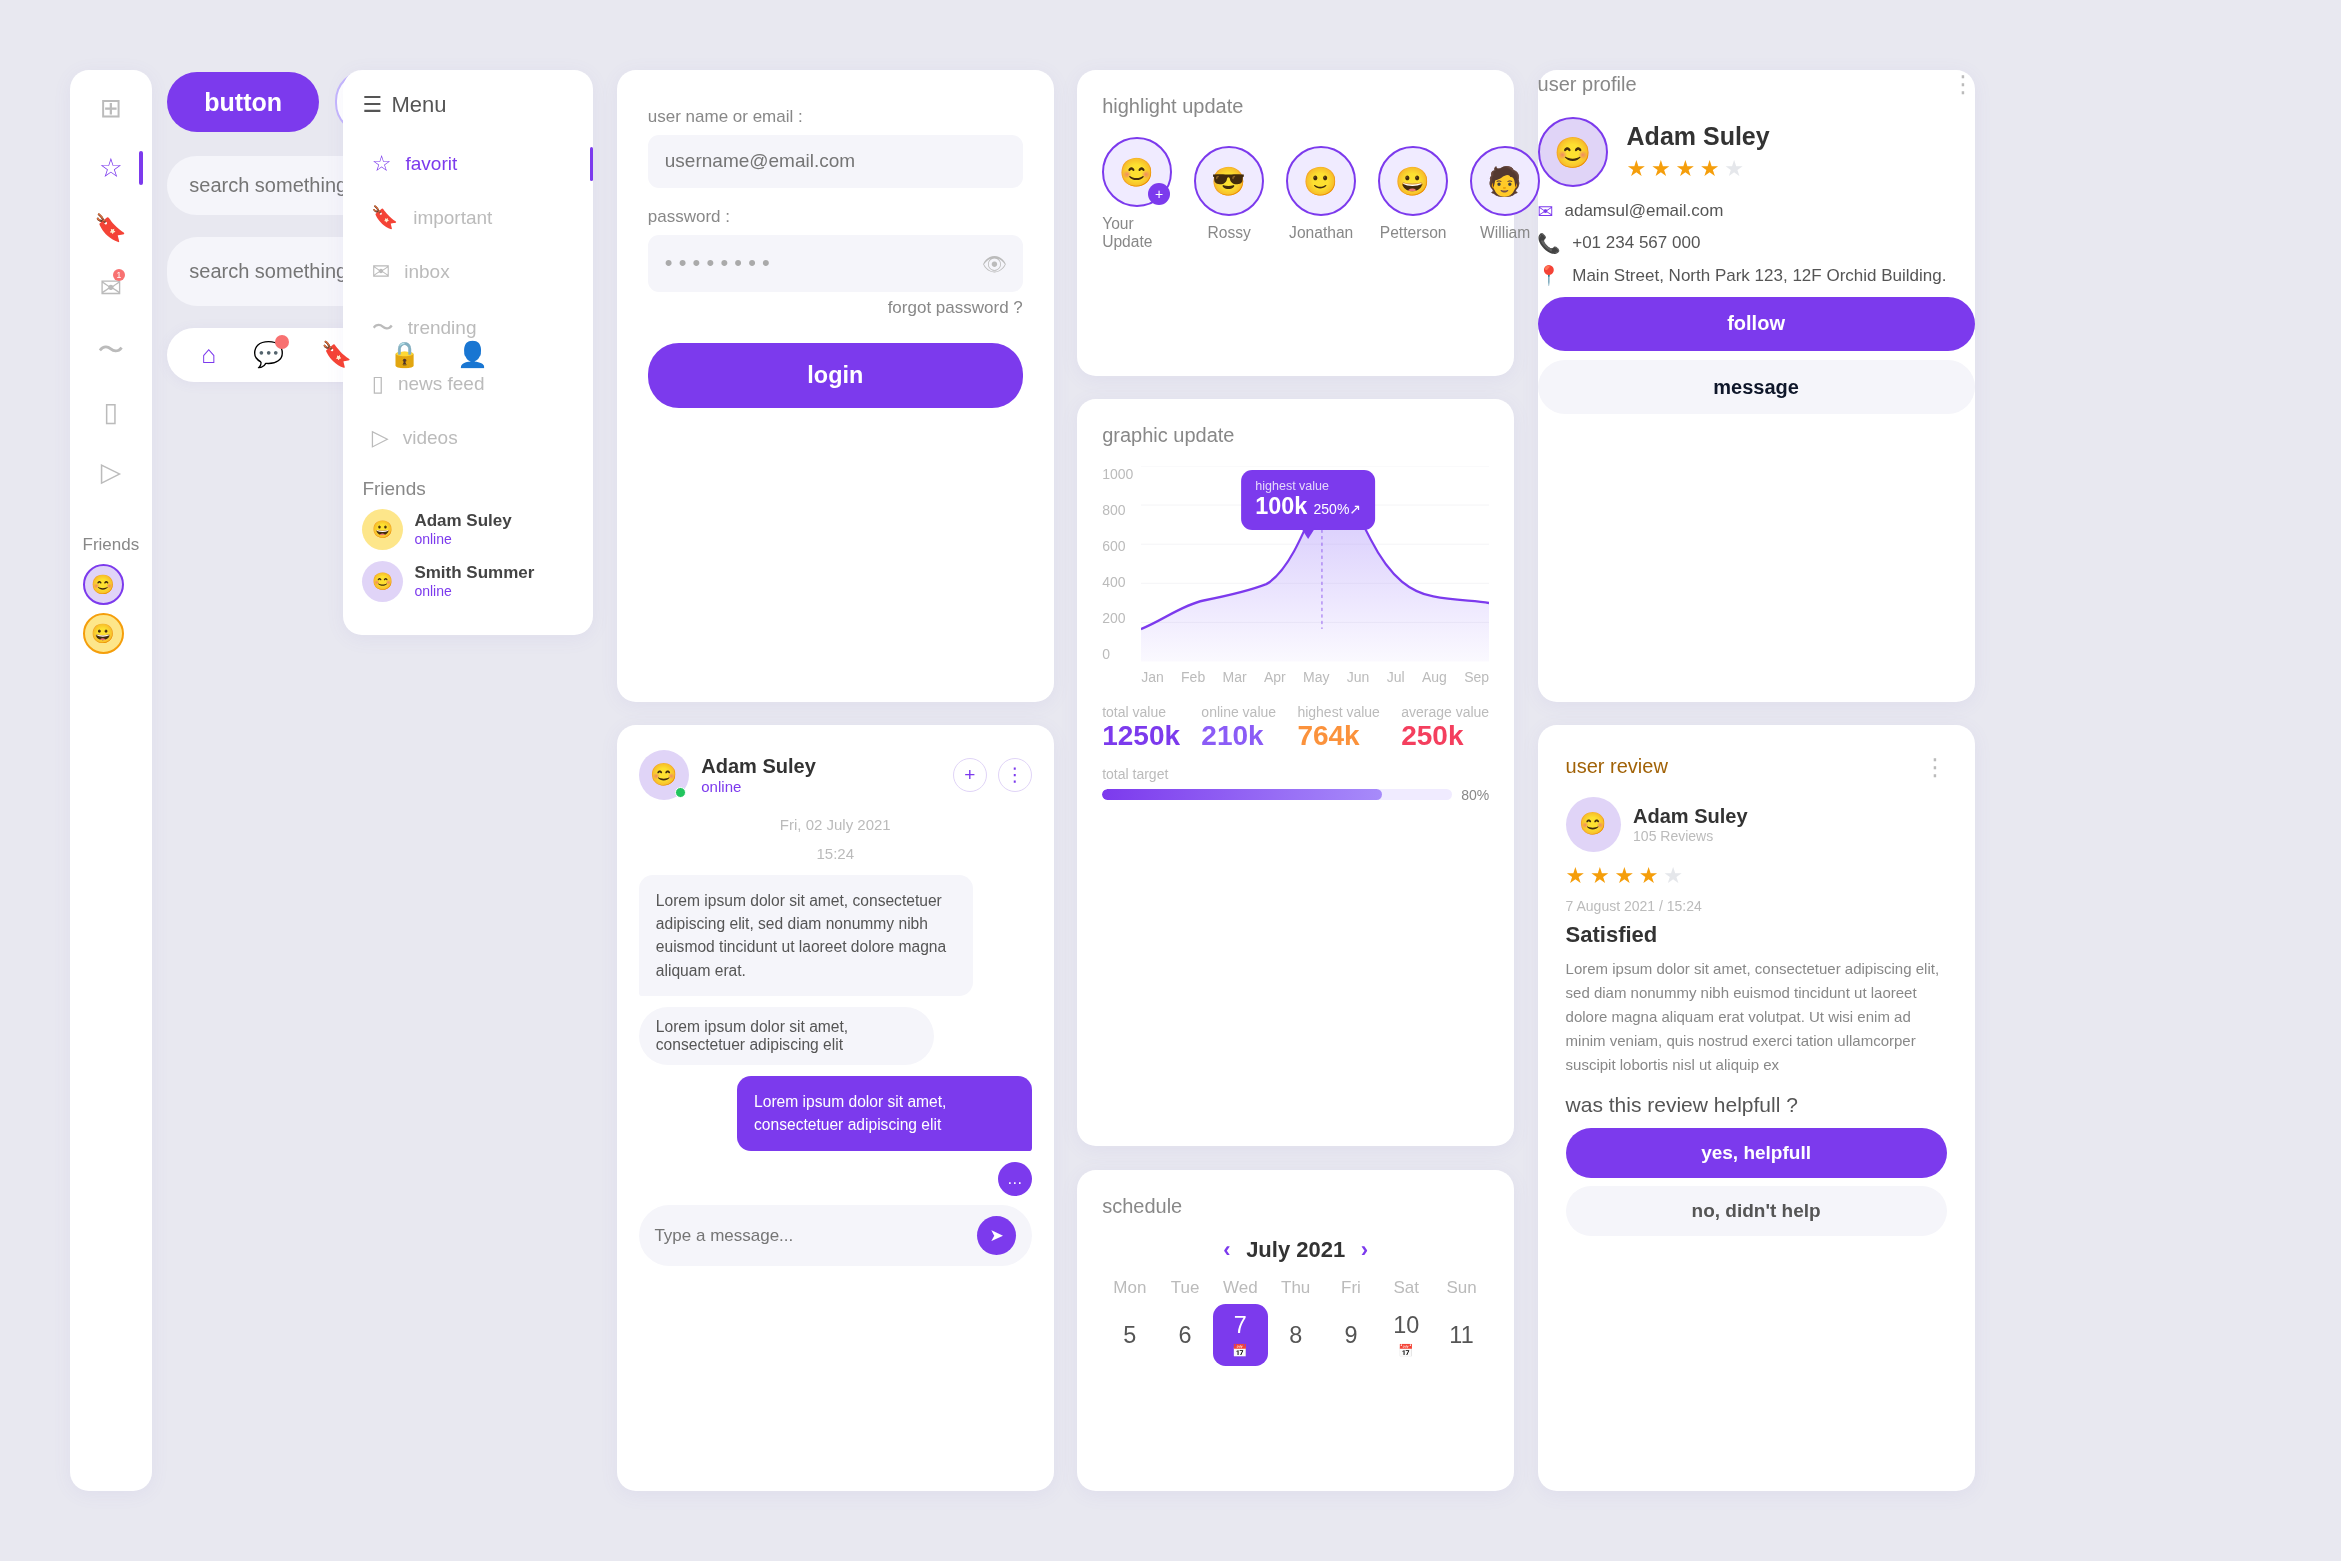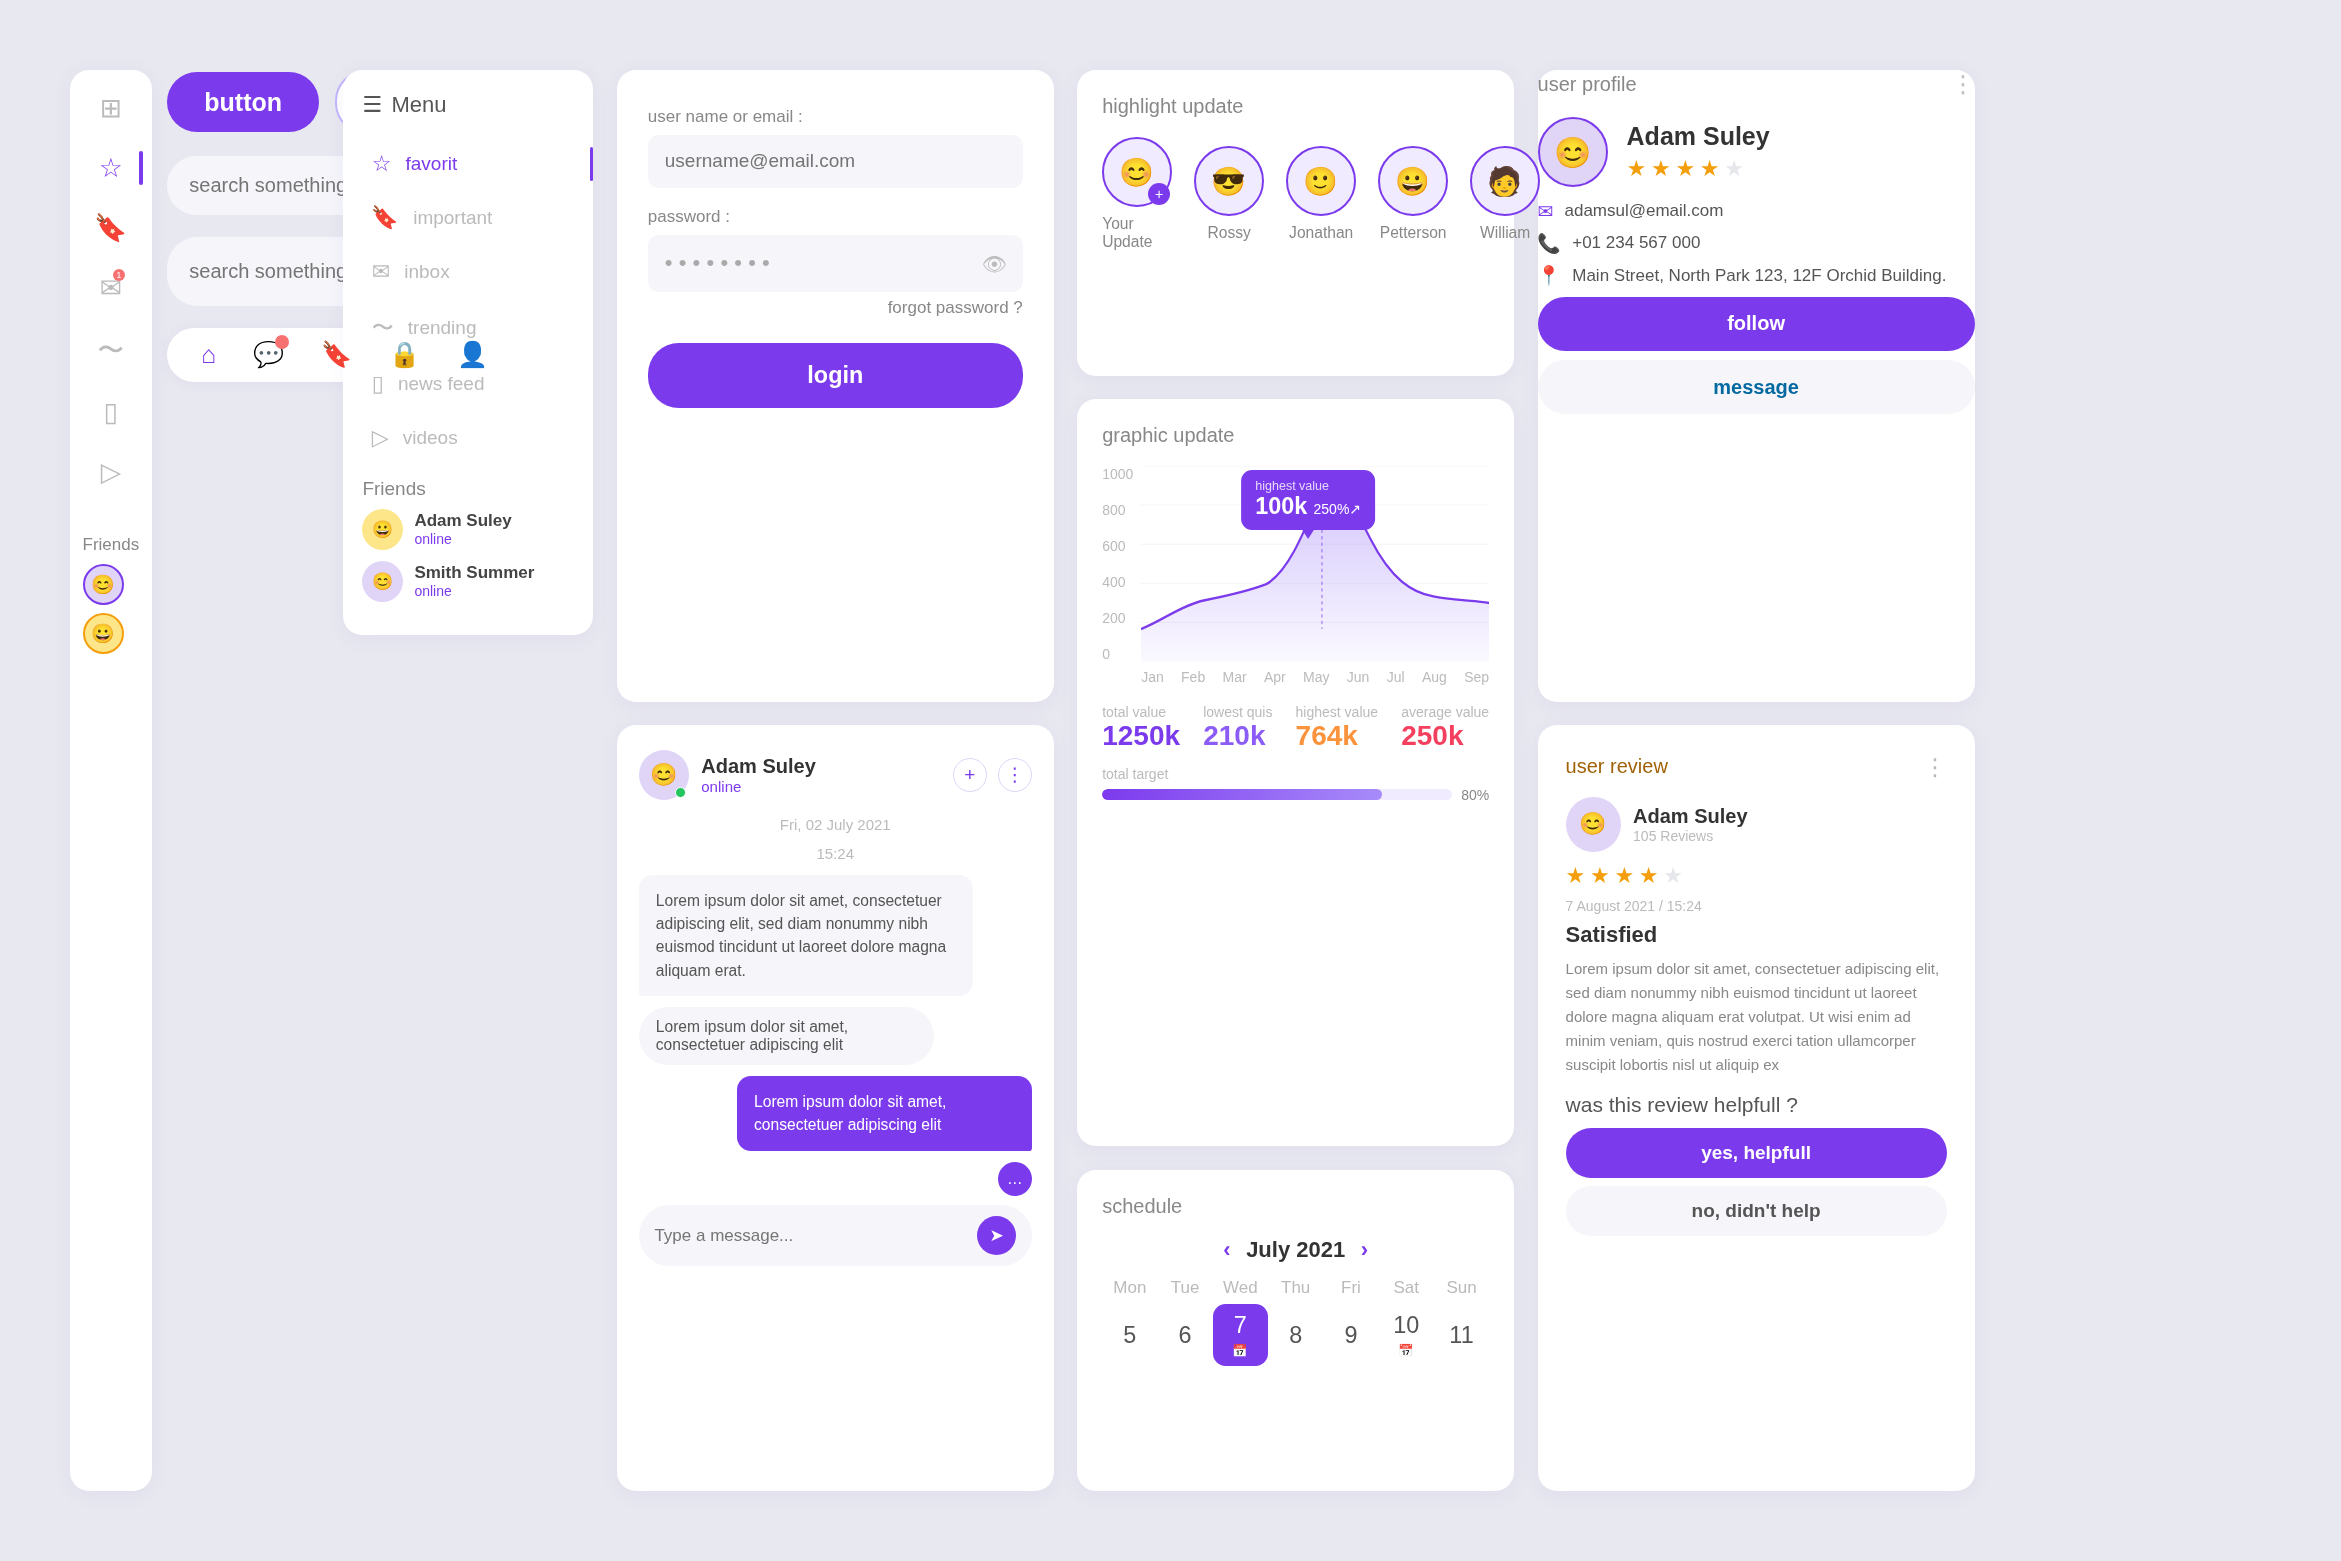--- a/index.html
+++ b/index.html
@@ -654,21 +654,21 @@
       border-radius: 31px;
       padding: 15.6px;
       font-size: 20px;
       font-weight: 600;
       margin-bottom: 9.4px;
       cursor: pointer;
     }
     .profile-message-btn {
       width: 100%;
       background: #f5f5fa;
-      color: #0369a1;
+      color: #0f172a;
       border: none;
       border-radius: 31px;
       padding: 15.6px;
       font-size: 20px;
       font-weight: 600;
       cursor: pointer;
     }
 
     
     .review-card {
@@ -1000,21 +1000,21 @@
           <span>Aug</span>
           <span>Sep</span>
       </div>
     </div>
     <div class="chart-stats">
       <div class="chart-stat">
         <span class="chart-stat-label">total value</span>
         <span class="chart-stat-value purple">1250k</span>
       </div>
       <div class="chart-stat">
-        <span class="chart-stat-label">lowest quis</span>
+        <span class="chart-stat-label">online value</span>
         <span class="chart-stat-value blue">210k</span>
       </div>
       <div class="chart-stat">
         <span class="chart-stat-label">highest value</span>
         <span class="chart-stat-value orange">764k</span>
       </div>
       <div class="chart-stat">
         <span class="chart-stat-label">average value</span>
         <span class="chart-stat-value pink">250k</span>
       </div>

